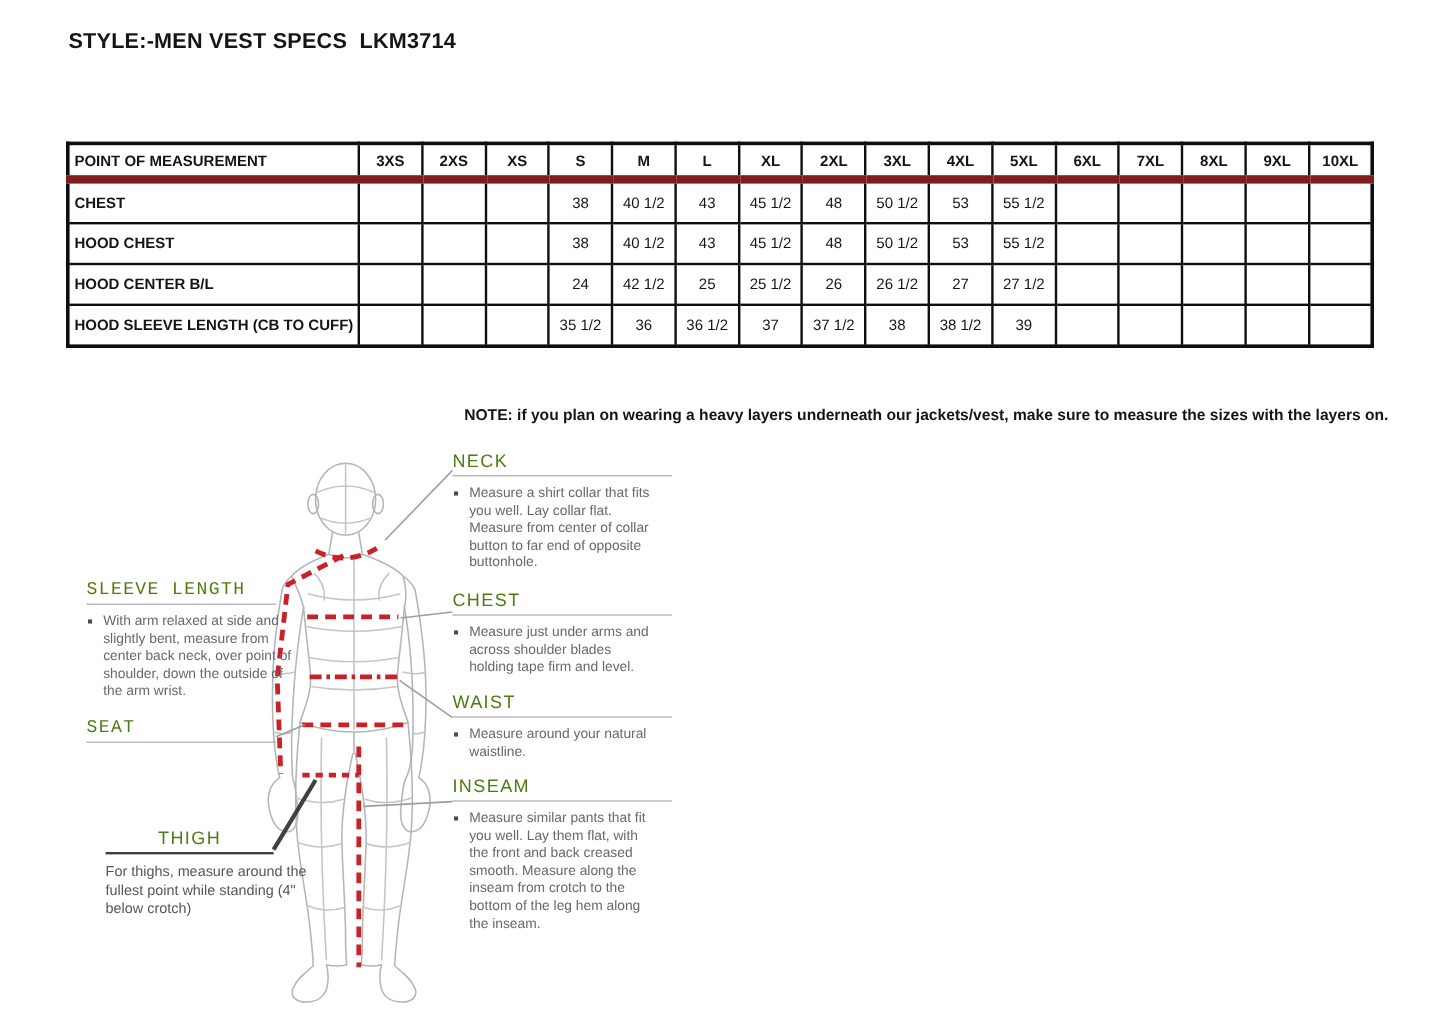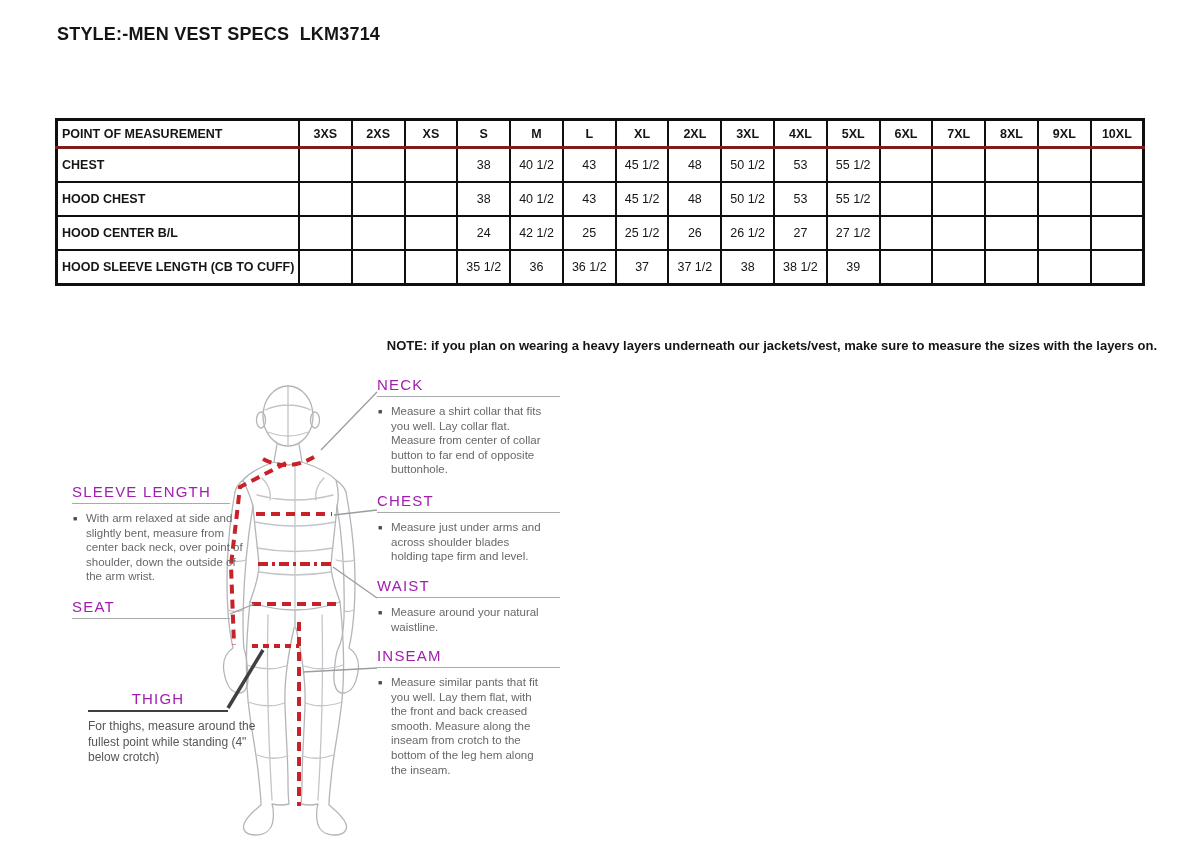--- a/index.html
+++ b/index.html
@@ -14,41 +14,41 @@
   
   .spec-table{
     position:absolute;left:55px;top:118px;width:1090px;
     border-collapse:collapse;table-layout:fixed;
     border:3px solid #0f0f0f;
   }
   .spec-table th,.spec-table td{
     border:2px solid #0f0f0f;font-size:12.5px;text-align:center;vertical-align:middle;
     padding:0 2px;overflow:hidden;white-space:nowrap;
   }
-  .spec-table thead th{height:25px;font-weight:bold;border-bottom:3px solid #7f1d1d;}
+  .spec-table thead th{height:25px;font-weight:bold;border-bottom:7px solid #7f1d1d;}
   .spec-table tbody th,.spec-table tbody td{height:32px;}
   .spec-table th.poml{text-align:left;padding-left:4px;font-weight:bold;}
   .spec-table td{font-weight:normal;}
   .note-line{
     position:absolute;left:57px;top:338px;font-size:13px;font-weight:bold;width:1100px;text-align:right;
   }
   
   .diagram-svg{position:absolute;left:0;top:370px;width:1200px;height:483px;}
   .figure-line{stroke:#b3b5b8;stroke-width:1.3;fill:none;stroke-linecap:round;stroke-linejoin:round;}
   .figure-line.faint{stroke:#c3c5c8;}
   .measure-line{stroke:#c92128;stroke-width:4;fill:none;}
   .connector{stroke:#9b9da1;stroke-width:1.3;fill:none;}
   .connector.thick{stroke:#3f4042;stroke-width:3.5;}
   .guide-sec{position:absolute;}
   .guide-title{
-    font-size:15px;letter-spacing:1.2px;color:#a21caf;padding-bottom:3px;
+    font-size:15px;letter-spacing:1.2px;color:#4d7c0f;padding-bottom:3px;
     border-bottom:1.5px solid #a8aaad;
   }
   .w-r{width:183px;}
-  .w-l{width:158px;}
+  .w-l{width:158px;font-family:Liberation Mono, monospace;}
   .w-t{width:140px;border-bottom:2.5px solid #3f4042;text-align:center;}
   .guide-body{position:relative;margin-top:7px;width:172px;}
   .guide-body .sq{
     position:absolute;left:1px;top:4px;font-size:7px;color:#4a4b4e;line-height:1;
   }
   .guide-body p{
     margin:0 0 0 14px;font-size:11.5px;line-height:1.27;color:#66686c;
   }
   .guide-body.no-bullet p{margin-left:0;font-size:12px;line-height:1.3;color:#55565a;width:170px;}
 </style>

